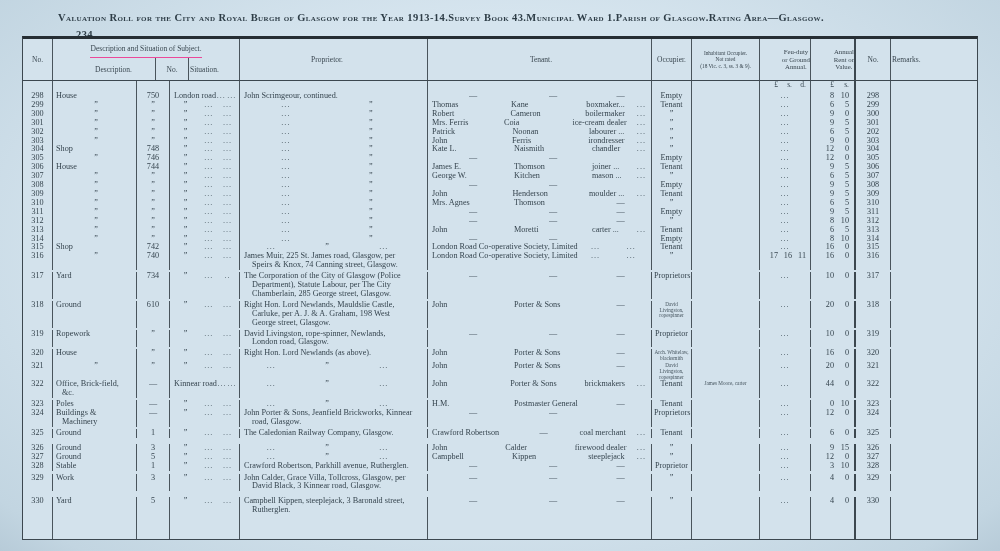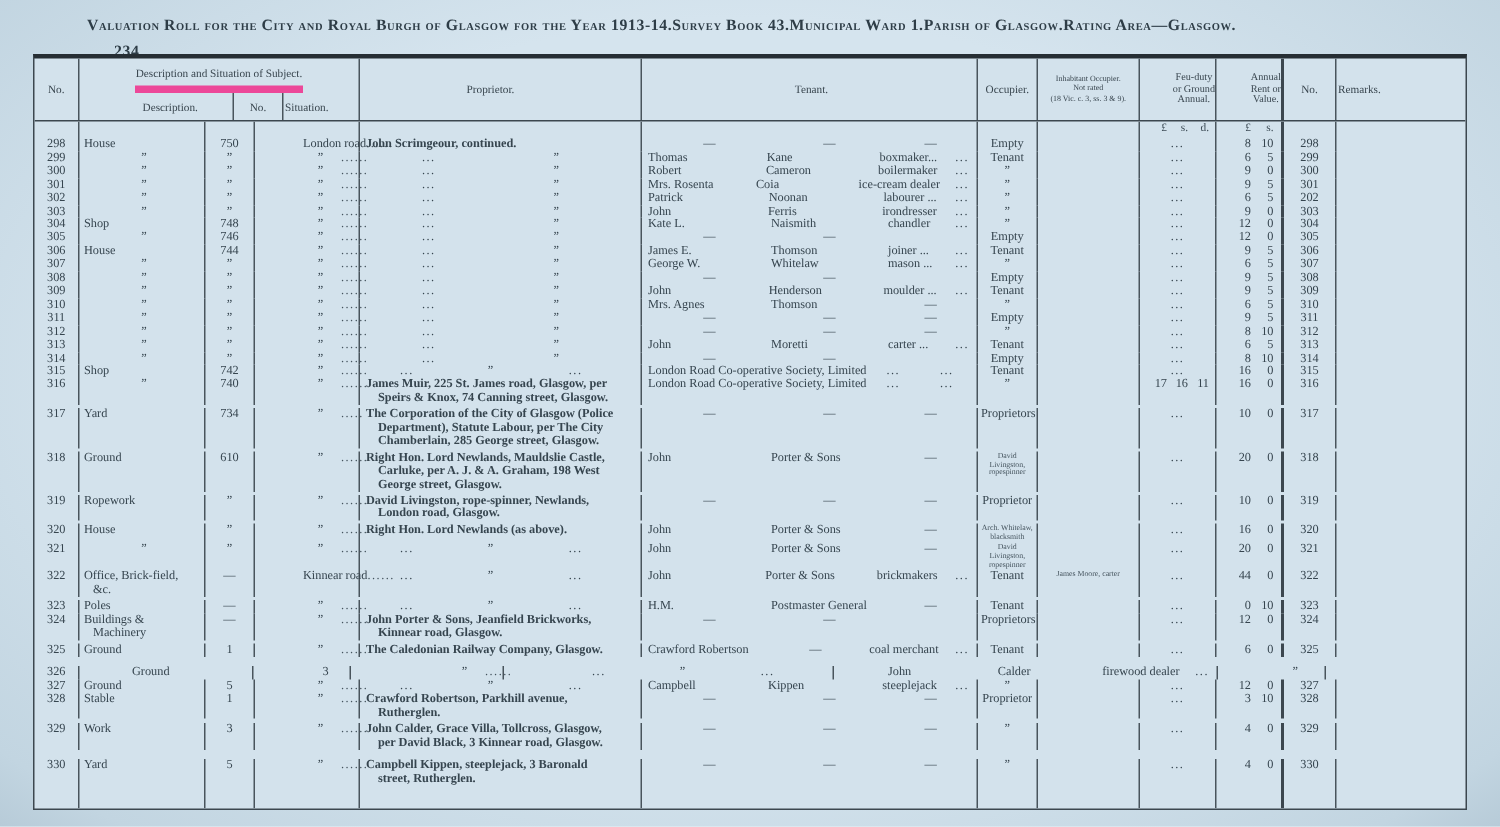--- a/index.html
+++ b/index.html
@@ -28,43 +28,43 @@
   .c9{width:51px;} .c10{width:45px;} .c11{width:35px;} .c12{flex:1;}
   .cell,.th{box-sizing:border-box;border-right:1px solid #49545c;flex:none;}
   .c10{border-right:2px solid #3c474f;}
   .c12{border-right:none;}
   
   .thead{display:flex;height:41px;border-bottom:1px solid #3c474f;flex:none;
     font-size:7.5px;text-align:center;color:#3a4750;}
   .th{display:flex;align-items:center;justify-content:center;padding:1px;}
   .th.pre{white-space:pre-line;line-height:1.15;}
   .group{width:187px;display:flex;flex-direction:column;padding:0;}
-  .group .gtop{height:18px;border-bottom:5px solid #ec4899;display:flex;align-items:center;justify-content:center;}
+  .group .gtop{height:18px;border-bottom:1px solid #ec4899;display:flex;align-items:center;justify-content:center;}
   .group .gbot{flex:1;display:flex;}
   .group .gbot .th{height:100%;}
   .group .c2g{width:84px;box-sizing:border-box;border-right:1px solid #49545c;}
   .group .c3g{width:33px;box-sizing:border-box;border-right:1px solid #49545c;}
   .group .c4g{flex:1;border-right:none;}
   .th.small{font-size:5.3px;}
   .th.money{font-size:6.8px;}
   
   .tbody{flex:1;display:flex;flex-direction:column;overflow:hidden;
     font-size:8.2px;line-height:8.9px;color:#36454f;}
   .row{display:flex;align-items:stretch;flex:none;}
   .row.fill{flex:1;}
   .cell{padding:0 2px;}
   .num{text-align:center;padding:0;}
   .c2{text-indent:-6px;padding-left:9px;padding-right:6px;}
   .c2.dit,.c3.dit,.c4 .dit,.c7.dit{text-indent:0;text-align:center;}
   .c4{display:flex;}
-  .c4 .sit-t{flex:none;padding-left:2px;margin-left:28px;}
+  .c4 .sit-t{flex:none;padding-left:2px;}
   .c4 .sit-t.dit{width:42%;text-align:center;padding:0;}
   .c4 .dots{flex:1;text-align:center;letter-spacing:1px;color:#44535d;}
   .c5{padding-right:14px;}
-  .prop-t{text-indent:-8px;padding-left:10px;font-weight:bold;}
+  .prop-t{text-indent:-8px;padding-left:10px;}
   .prop-m{display:flex;justify-content:space-around;letter-spacing:1px;}
   .c6{display:flex;padding-left:4px;}
   .t1{width:82px;white-space:nowrap;}
   .t2{width:78px;white-space:nowrap;}
   .t3{flex:1;white-space:nowrap;}
   .t1.dash,.t2.dash,.t3.dash{text-align:center;}
   .tdots{width:22px;text-align:right;padding-right:3px;letter-spacing:1px;}
   .tf{white-space:nowrap;}
   .c6 .dots{flex:1;text-align:center;letter-spacing:1px;}
   .c7{text-align:center;}
@@ -242,21 +242,21 @@
           <span class="dots">...</span>
           <span class="dots">...</span>
         </div>
         <div class="cell c5">
           <div class="prop-m">
             <span>...</span>
             <span>”</span>
           </div>
         </div>
         <div class="cell c6">
-          <span class="t1">Mrs. Rosenta</span>
+          <span class="t1">Mrs. Ferris</span>
           <span class="t2">Coia</span>
           <span class="t3">ice-cream dealer</span>
           <span class="tdots">...</span>
         </div>
         <div class="cell c7 dit">”</div>
         <div class="cell c8"></div>
         <div class="cell c9">
           <span class="mdots">...</span>
         </div>
         <div class="cell c10">
@@ -440,21 +440,21 @@
           <span class="dots">...</span>
         </div>
         <div class="cell c5">
           <div class="prop-m">
             <span>...</span>
             <span>”</span>
           </div>
         </div>
         <div class="cell c6">
           <span class="t1">George W.</span>
-          <span class="t2">Whitelaw</span>
+          <span class="t2">Kitchen</span>
           <span class="t3">mason ...</span>
           <span class="tdots">...</span>
         </div>
         <div class="cell c7 dit">”</div>
         <div class="cell c8"></div>
         <div class="cell c9">
           <span class="mdots">...</span>
         </div>
         <div class="cell c10">
           <span class="m">6</span>
@@ -1024,21 +1024,21 @@
         <div class="cell c9">
           <span class="mdots">...</span>
         </div>
         <div class="cell c10">
           <span class="m">6</span>
           <span class="m">0</span>
         </div>
         <div class="cell c11 num">325</div>
         <div class="cell c12"></div>
       </div>
-      <div class="row" style="padding-top: 6px; gap: 32px;">
+      <div class="row" style="padding-top: 6px;">
         <div class="cell c1 num">326</div>
         <div class="cell c2">Ground</div>
         <div class="cell c3 num">3</div>
         <div class="cell c4">
           <span class="sit-t dit">”</span>
           <span class="dots">...</span>
           <span class="dots">...</span>
         </div>
         <div class="cell c5">
           <div class="prop-m">

